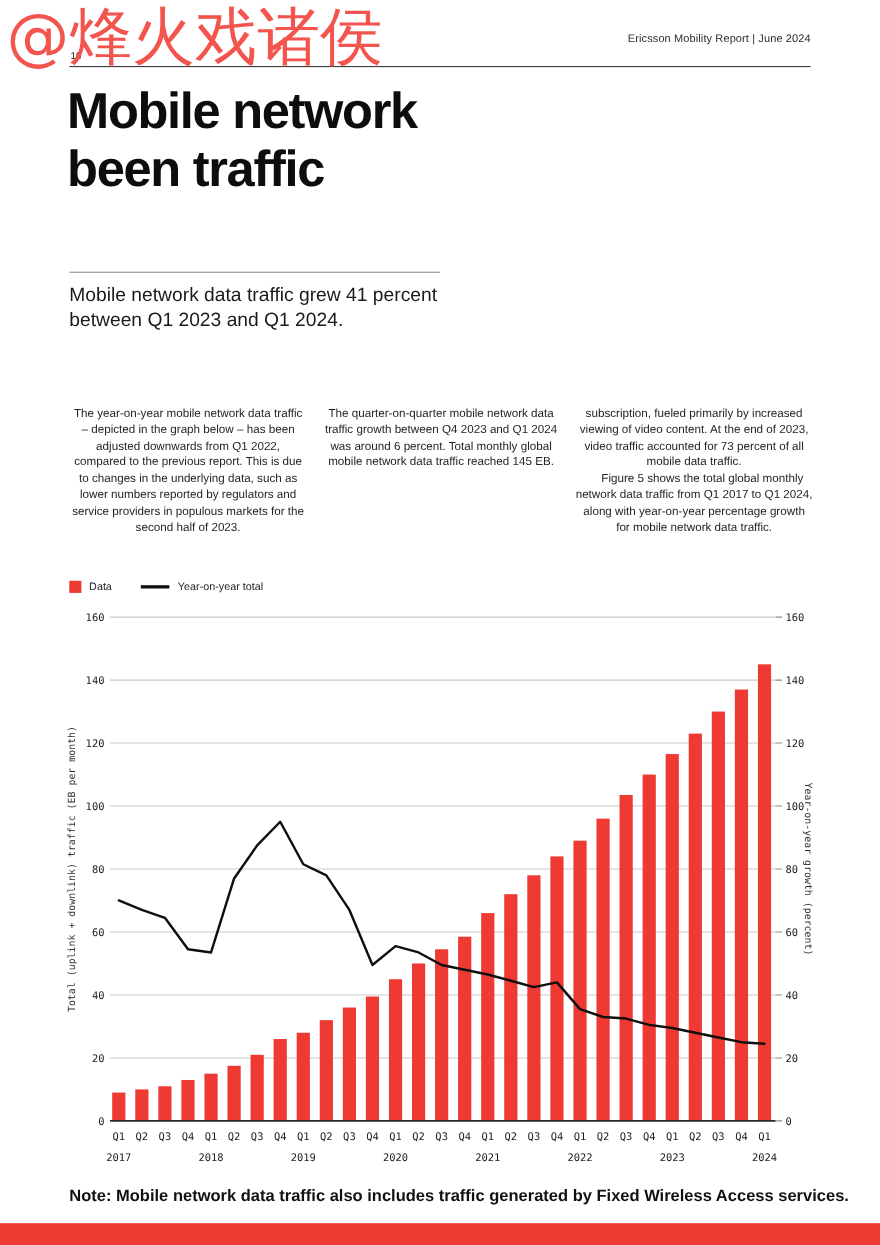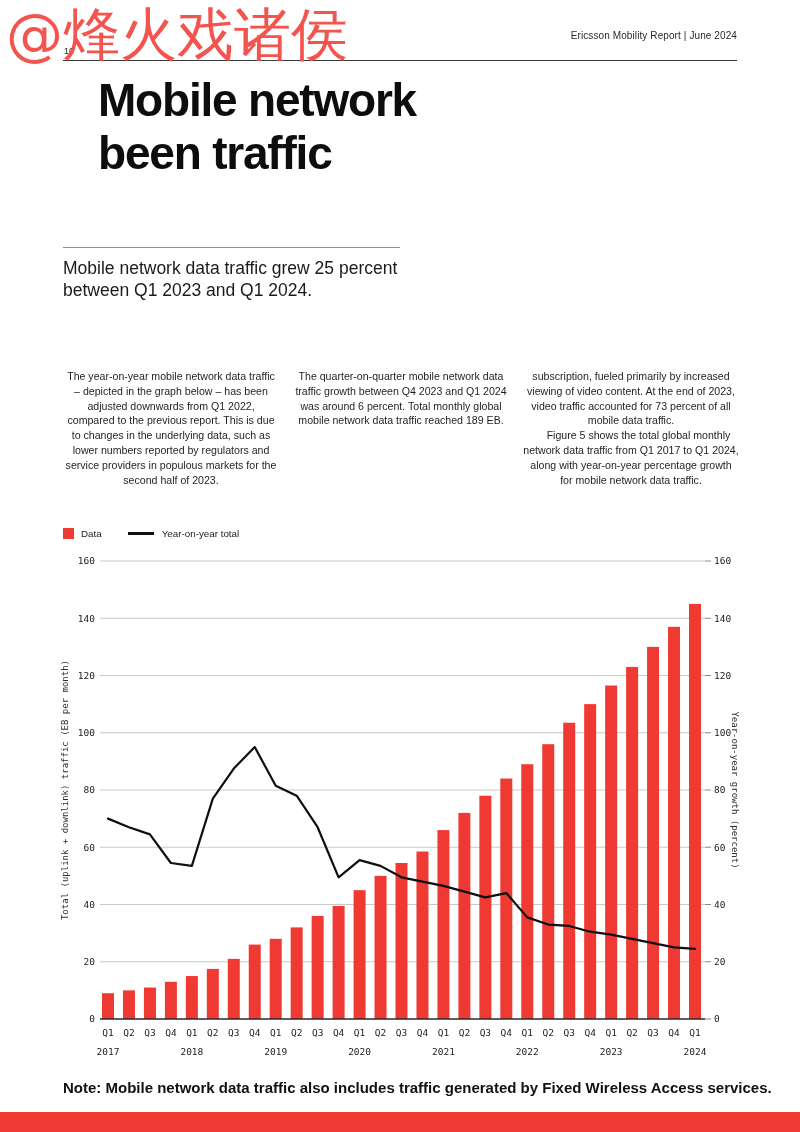--- a/index.html
+++ b/index.html
@@ -13,21 +13,21 @@
     color:#f4544e; font-weight:400; z-index:9; white-space:nowrap;
     font-family:"DejaVu Sans", sans-serif;
   }
   .page-num { position:absolute; left:64px; top:46px; font-size:9px; color:#1b1b1b; }
   .header-right {
     position:absolute; right:63px; top:30px; font-size:10px; color:#2a2a2a; letter-spacing:.1px;
   }
   .header-rule { position:absolute; left:63px; right:63px; top:60px; height:0; border-top:1.5px solid #3c3c3c; }
   .title {
     position:absolute; left:61px; top:74px; font-size:46px; line-height:53px;
-    font-weight:800; letter-spacing:-1.2px; color:#0d0d0d;margin-left:37px;
+    font-weight:800; letter-spacing:-1.2px; color:#0d0d0d;
   }
   .sub-rule { position:absolute; left:63px; top:247px; width:337px; height:0; border-top:1.5px solid #8f8f8f; }
   .subtitle {
     position:absolute; left:63px; top:258px; width:370px;
     font-size:17.5px; line-height:21.5px; color:#1b1b1b;
   }
   .columns {
     position:absolute; left:63px; top:369px; width:676px; display:flex; gap:14px;
   }
   .col { width:216px; font-size:10.6px; line-height:14.8px; color:#1f1f1f;text-align:center; }
@@ -54,28 +54,28 @@
   <div class="page-num">10</div>
   <div class="header-right">Ericsson Mobility Report  |  June 2024</div>
   <div class="header-rule"></div>
 
   <h1 class="title">
     <span>Mobile network</span><br>
     <span>been traffic</span>
   </h1>
 
   <div class="sub-rule"></div>
-  <div class="subtitle">Mobile network data traffic grew 25 percent between Q1 2023 and Q1 2024.</div>
+  <div class="subtitle">Mobile network data traffic grew 41 percent between Q1 2023 and Q1 2024.</div>
 
   <div class="columns">
     <div class="col">
       <p>The year-on-year mobile network data traffic – depicted in the graph below – has been adjusted downwards from Q1 2022, compared to the previous report. This is due to changes in the underlying data, such as lower numbers reported by regulators and service providers in populous markets for the second half of 2023.</p>
     </div>
     <div class="col">
-      <p>The quarter-on-quarter mobile network data traffic growth between Q4 2023 and Q1 2024 was around 6 percent. Total monthly global mobile network data traffic reached 189 EB.</p>
+      <p>The quarter-on-quarter mobile network data traffic growth between Q4 2023 and Q1 2024 was around 6 percent. Total monthly global mobile network data traffic reached 145 EB.</p>
     </div>
     <div class="col">
       <p>subscription, fueled primarily by increased viewing of video content. At the end of 2023, video traffic accounted for 73 percent of all mobile data traffic.</p>
       <p class="indent">Figure 5 shows the total global monthly network data traffic from Q1 2017 to Q1 2024, along with year-on-year percentage growth for mobile network data traffic.</p>
     </div>
   </div>
 
 
   <div class="legend">
     <span class="swatch-sq" style="background: rgb(238, 58, 51);"></span>

